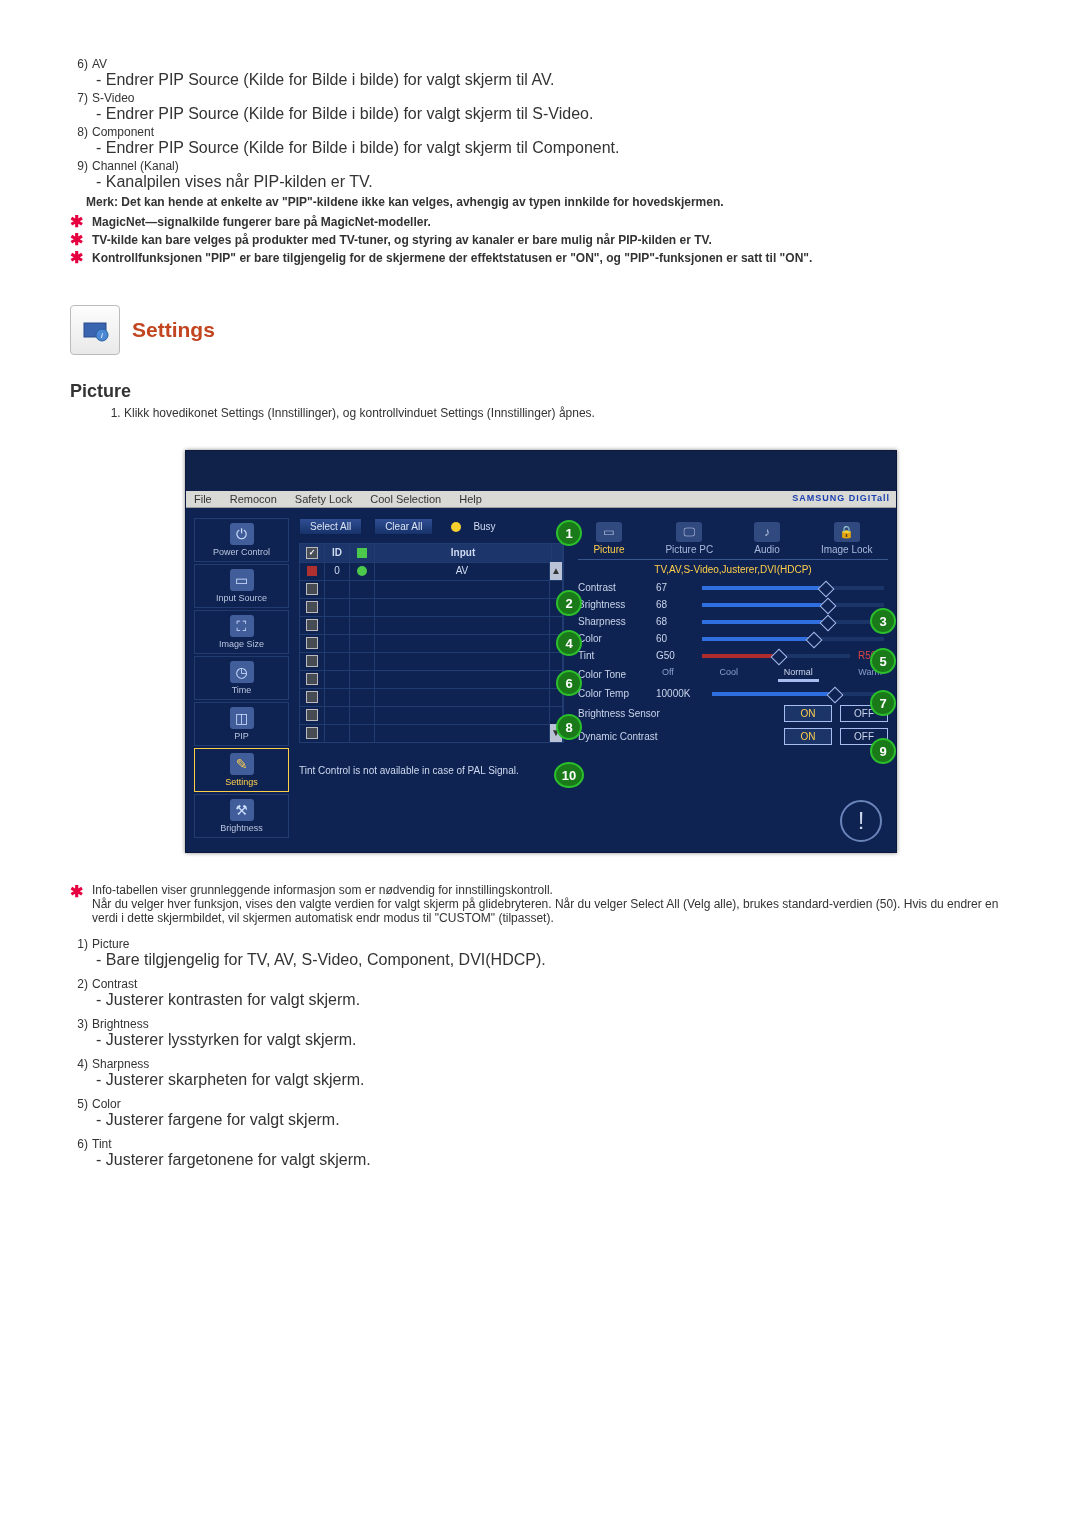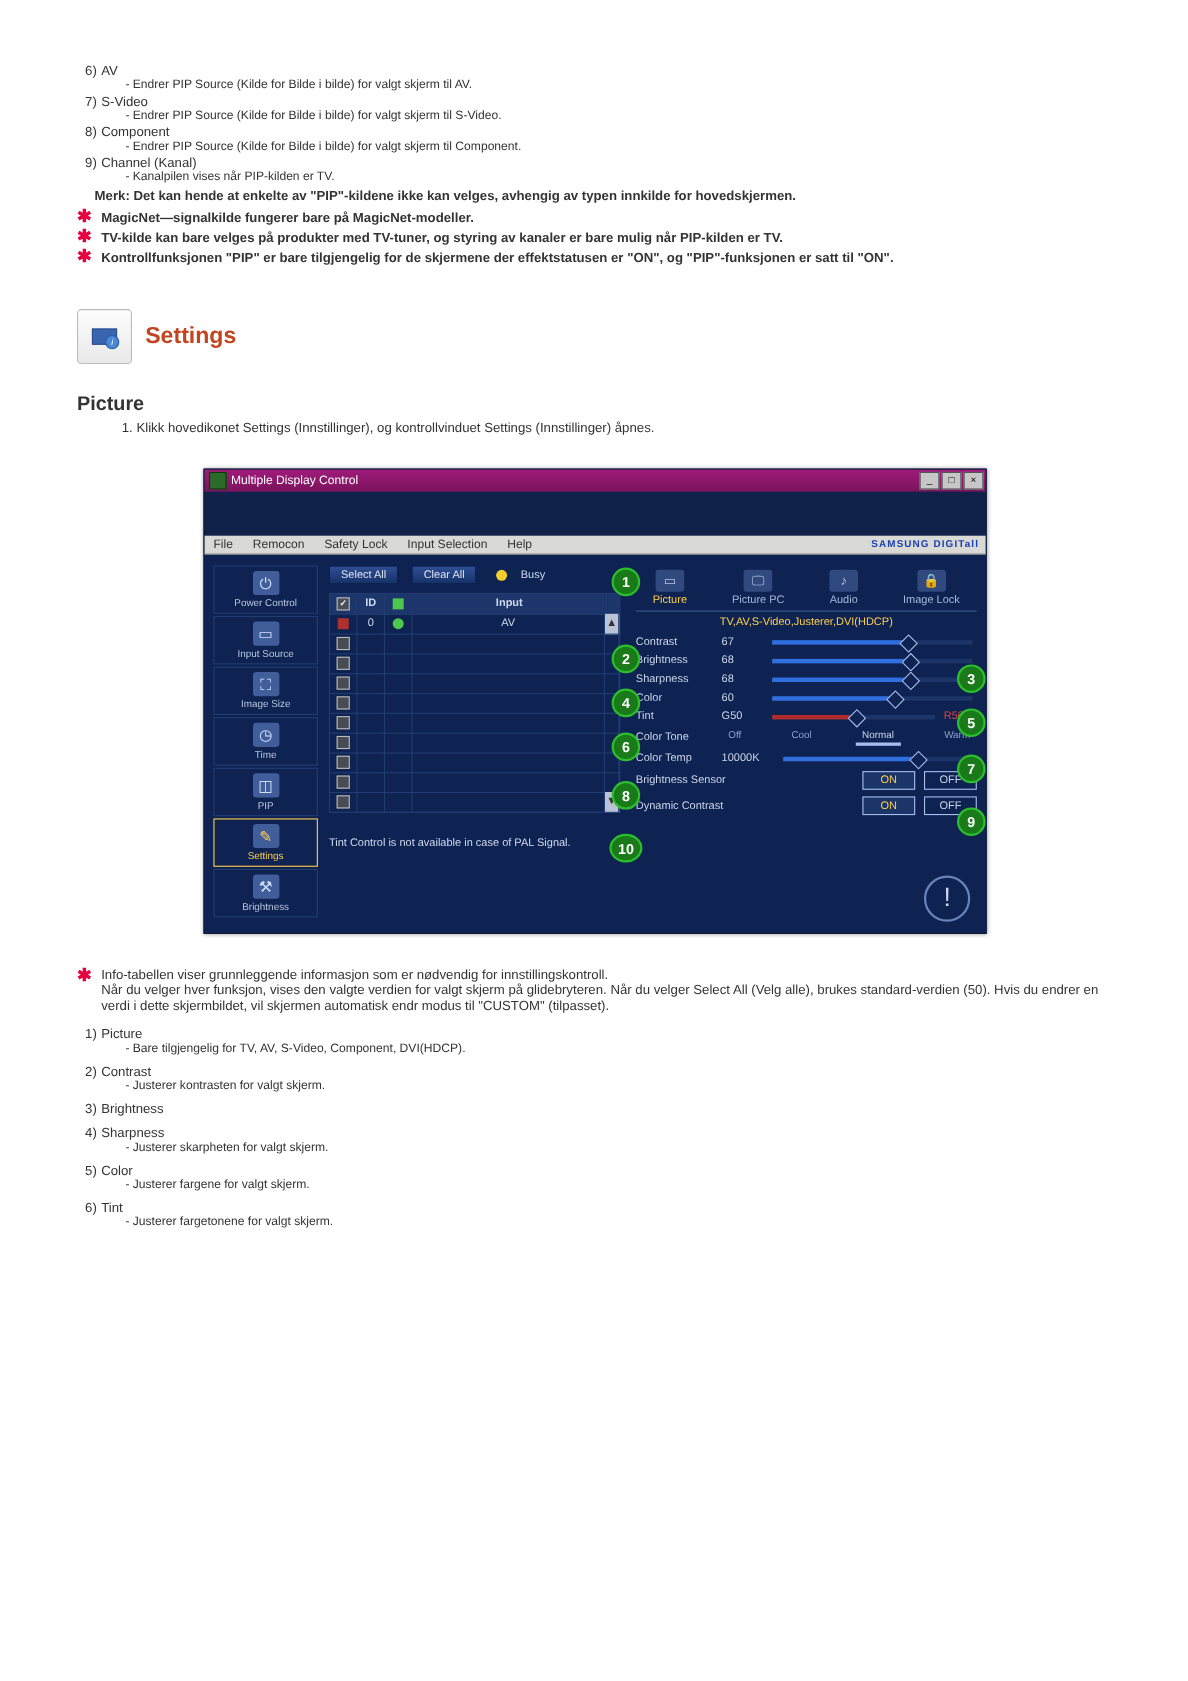--- a/index.html
+++ b/index.html
@@ -25,22 +25,22 @@
     position: absolute;
     left: 0;
     width: 18px;
     text-align: right;
     padding-right: 4px;
   }
   .ol-label {
     display: inline;
   }
   .ol-desc {
-    margin-left: 22px;
-    font-size: 11px;
+    margin-left: 4px;
+    font-size: 16px;
   }
   .merk {
     margin: 4px 0 6px 16px;
     font-weight: bold;
   }
   .star-note {
     position: relative;
     margin: 4px 0 4px 22px;
     font-weight: bold;
   }
@@ -379,34 +379,25 @@
     <div class="sec-title">Settings</div>
   </div>
 
   <div class="sub-title">Picture</div>
   <ol class="sub-list">
     <li>Klikk hovedikonet Settings (Innstillinger), og kontrollvinduet Settings (Innstillinger) åpnes.</li>
   </ol>
 
   <div class="shot-wrap">
     <div class="app">
-      <div class="titlebar">
-        <span class="t-icon"></span>
-        <span>Multiple Display Control</span>
-        <div class="win-btns">
-          <div class="win-btn">_</div>
-          <div class="win-btn">□</div>
-          <div class="win-btn">×</div>
-        </div>
-      </div>
       <div class="menubar">
         <span>File</span>
         <span>Remocon</span>
         <span>Safety Lock</span>
-        <span>Input Selection</span>
+        <span>Cool Selection</span>
         <span>Help</span>
         <span class="brand">SAMSUNG DIGITall</span>
       </div>
       <div class="app-body">
 
         <div class="sidebar">
           <div class="side-item">
             <div class="side-ico">⏻</div>
             <span>Power Control</span>
           </div>
@@ -676,20 +667,21 @@
       <div class="ol-desc">- Bare tilgjengelig for TV, AV, S-Video, Component, DVI(HDCP).</div>
     </div>
     <div class="ol-item" style="margin-top:8px;">
       <span class="ol-num">2)</span>
       <span class="ol-label">Contrast</span>
       <div class="ol-desc">- Justerer kontrasten for valgt skjerm.</div>
     </div>
     <div class="ol-item" style="margin-top:8px;">
       <span class="ol-num">3)</span>
       <span class="ol-label">Brightness</span>
+      <div class="ol-desc">- Justerer lysstyrken for valgt skjerm.</div>
     </div>
     <div class="ol-item" style="margin-top:8px;">
       <span class="ol-num">4)</span>
       <span class="ol-label">Sharpness</span>
       <div class="ol-desc">- Justerer skarpheten for valgt skjerm.</div>
     </div>
     <div class="ol-item" style="margin-top:8px;">
       <span class="ol-num">5)</span>
       <span class="ol-label">Color</span>
       <div class="ol-desc">- Justerer fargene for valgt skjerm.</div>

